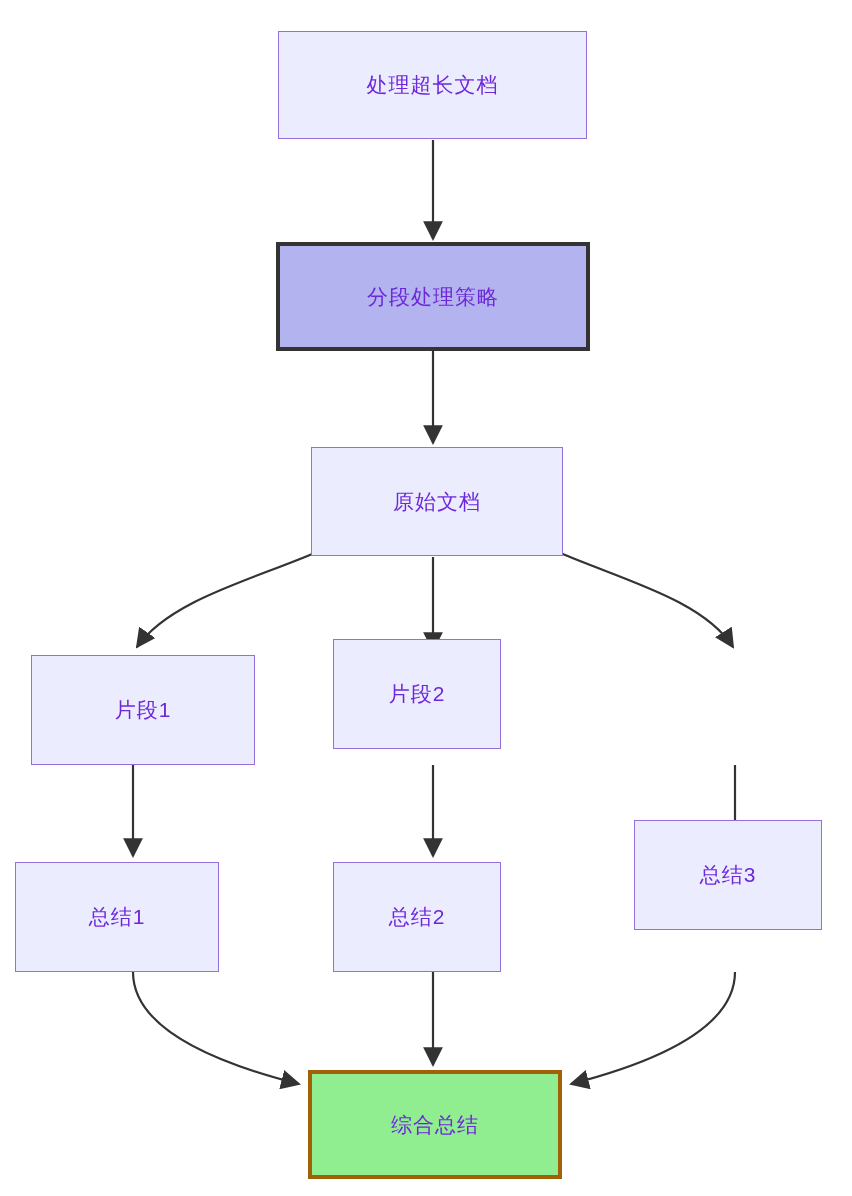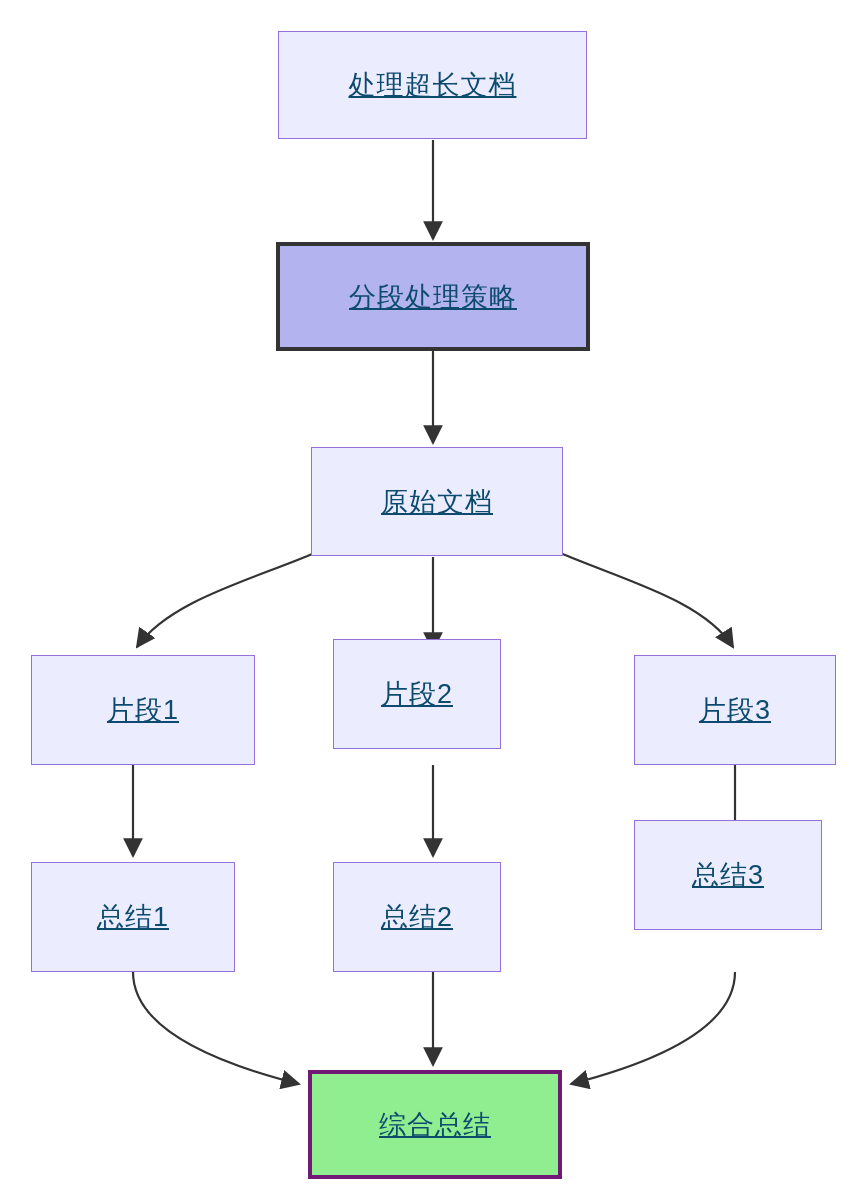--- a/index.html
+++ b/index.html
@@ -21,37 +21,36 @@
     top: 0;
     width: 852px;
     height: 1196px;
   }
   .node {
     position: absolute;
     display: flex;
     align-items: center;
     justify-content: center;
     box-sizing: border-box;
-    font-size: 27px;
-    color: #0c4a6e;
+    font-size: 21px;
+    color: #6d28d9;
     letter-spacing: 1px;
     text-align: center;
-    text-decoration: underline;
   }
   .node--default {
     background: #ececff;
     border: 1.5px solid #9370db;
   }
   .node--emphasis {
     background: #b3b3ef;
     border: 4px solid #333333;
   }
   .node--success {
     background: #90ee90;
-    border: 4px solid #701a75;
+    border: 4px solid #a16207;
   }
 </style>
 </head>
 <body>
 
 <div class="canvas">
 
   <svg class="edges-layer" viewBox="0 0 852 1196" xmlns="http://www.w3.org/2000/svg">
     <defs>
       <marker id="arrowhead" viewBox="0 0 10 10" refX="9" refY="5" markerWidth="9" markerHeight="9" orient="auto">
@@ -76,23 +75,22 @@
   <div class="node node--default" style="left:278px; top:31px;  width:309px; height:108px;">处理超长文档</div>
 
   <div class="node node--emphasis" style="left:276px; top:242px; width:314px; height:109px;">分段处理策略</div>
 
   <div class="node node--default" style="left:311px; top:447px; width:252px; height:109px;">原始文档</div>
 
   <div class="node node--default" style="left:31px;  top:655px; width:224px; height:110px;">片段1</div>
 
   <div class="node node--default" style="left:333px; top:639px; width:168px; height:110px;">片段2</div>
 
-  <div class="node node--default" style="left:634px; top:655px; width:202px; height:110px;">片段3</div>
 
-  <div class="node node--default" style="left:31px;  top:862px; width:204px; height:110px;">总结1</div>
+  <div class="node node--default" style="left:15px;  top:862px; width:204px; height:110px;">总结1</div>
 
   <div class="node node--default" style="left:333px; top:862px; width:168px; height:110px;">总结2</div>
 
   <div class="node node--default" style="left:634px; top:820px; width:188px; height:110px;">总结3</div>
 
   <div class="node node--success" style="left:308px; top:1070px; width:254px; height:109px;">综合总结</div>
 
 </div>
 
 </body></html>

